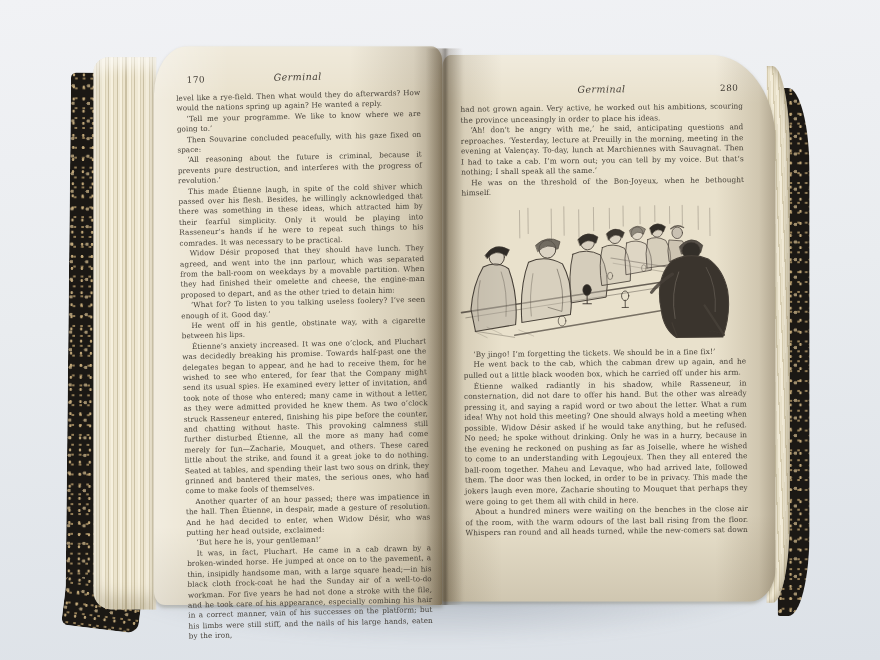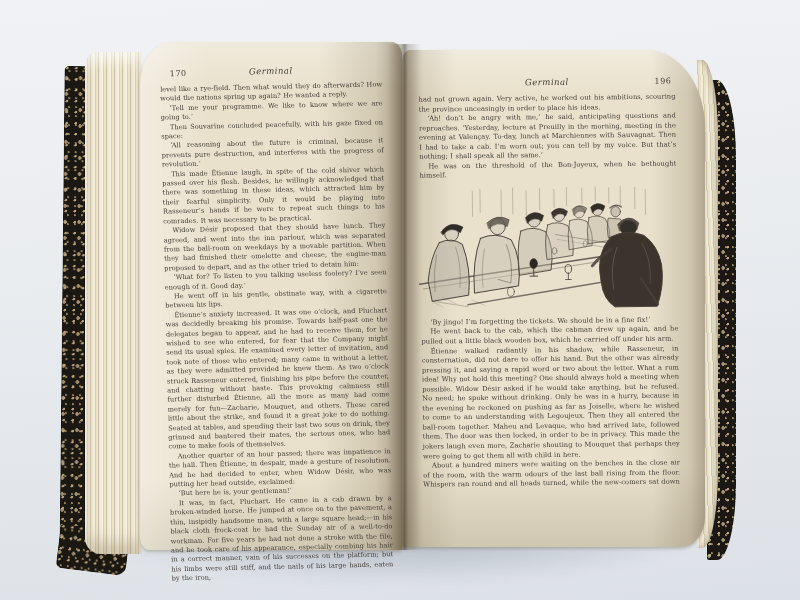--- a/index.html
+++ b/index.html
@@ -126,21 +126,21 @@
         <p class="indent">It was, in fact, Pluchart. He came in a cab drawn by a broken-winded horse. He jumped at once on to the pavement, a thin, insipidly handsome man, with a large square head;—in his black cloth frock-coat he had the Sunday air of a well-to-do workman. For five years he had not done a stroke with the file, and he took care of his appearance, especially combing his hair in a correct manner, vain of his successes on the platform; but his limbs were still stiff, and the nails of his large hands, eaten by the iron,</p>
       </div>
     </div>
   </div>
 
   <div class="page page-right">
     <div class="page-inner right-inner">
       <div class="page-header">
         <span></span>
         <span class="running-head">Germinal</span>
-        <span class="pageno pageno-right">196</span>
+        <span class="pageno pageno-right">280</span>
       </div>
       <div class="bodytext">
         <p>had not grown again. Very active, he worked out his ambitions, scouring the province unceasingly in order to place his ideas.</p>
         <p class="indent">‘Ah! don’t be angry with me,’ he said, anticipating questions and reproaches. ‘Yesterday, lecture at Preuilly in the morning, meeting in the evening at Valençay. To-day, lunch at Marchiennes with Sauvagnat. Then I had to take a cab. I’m worn out; you can tell by my voice. But that’s nothing; I shall speak all the same.’</p>
         <p class="indent">He was on the threshold of the Bon-Joyeux, when he bethought himself.</p>
 
         <div class="illo" role="img" aria-label="Ink sketch of a row of miners in flat caps seated along tavern tables with glasses of wine; a heavy-set figure seen from behind sits in the right foreground">
           <svg viewBox="0 0 280 128" preserveAspectRatio="xMidYMid meet">
             <g stroke="#474038" fill="none" stroke-linecap="round">
 

